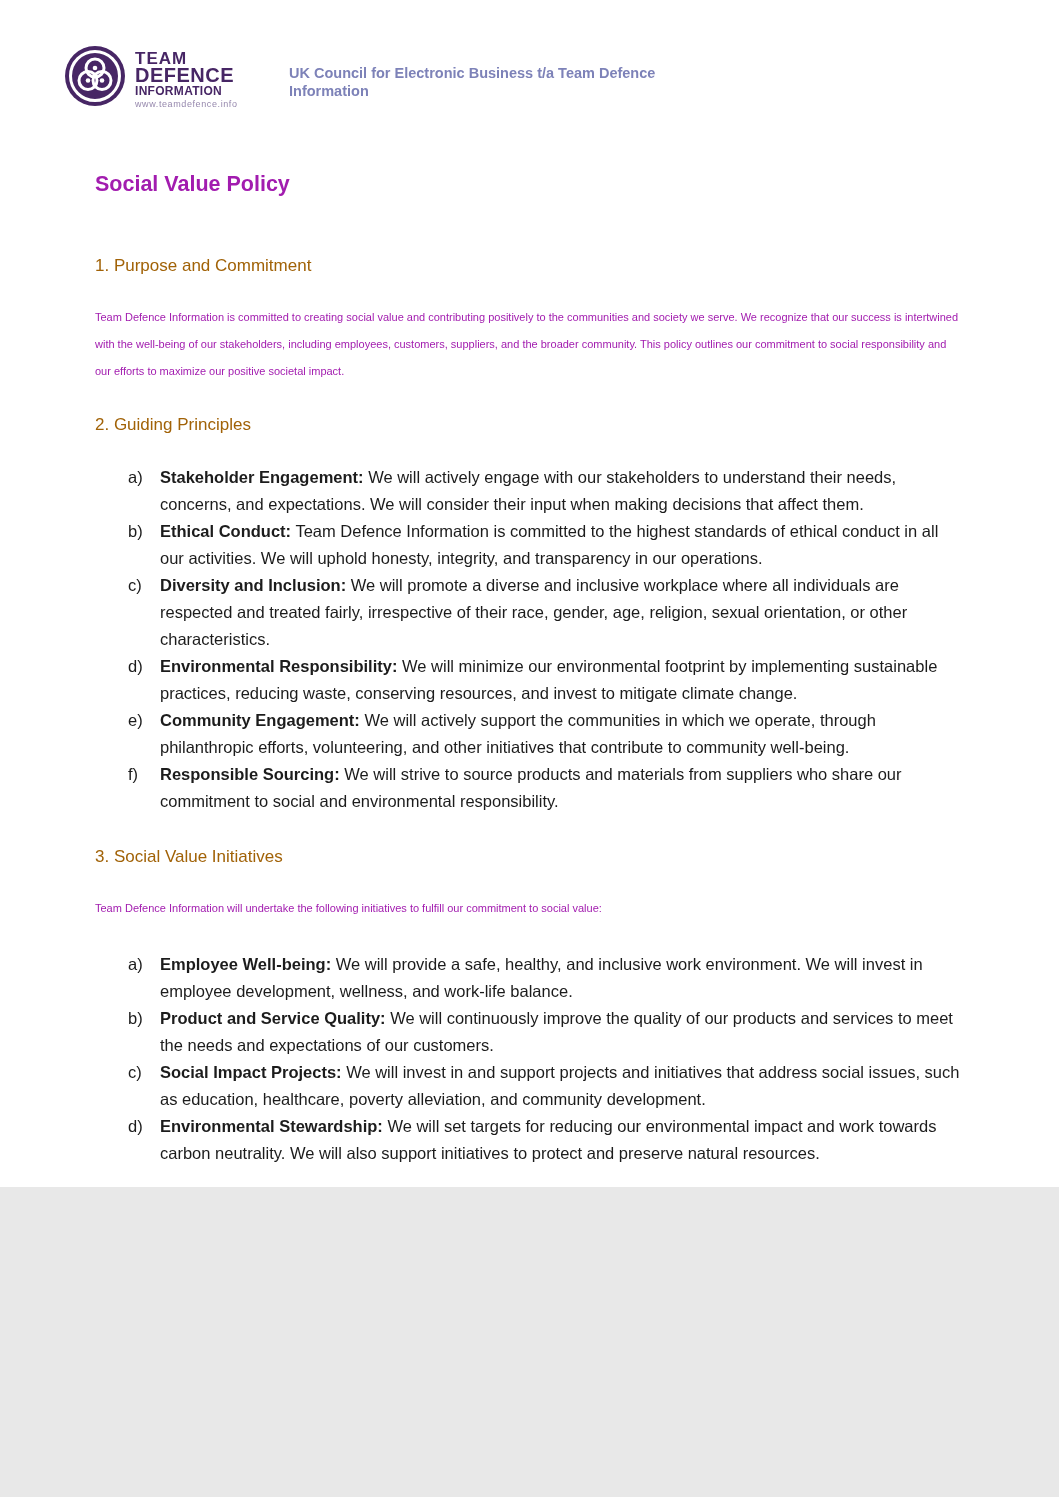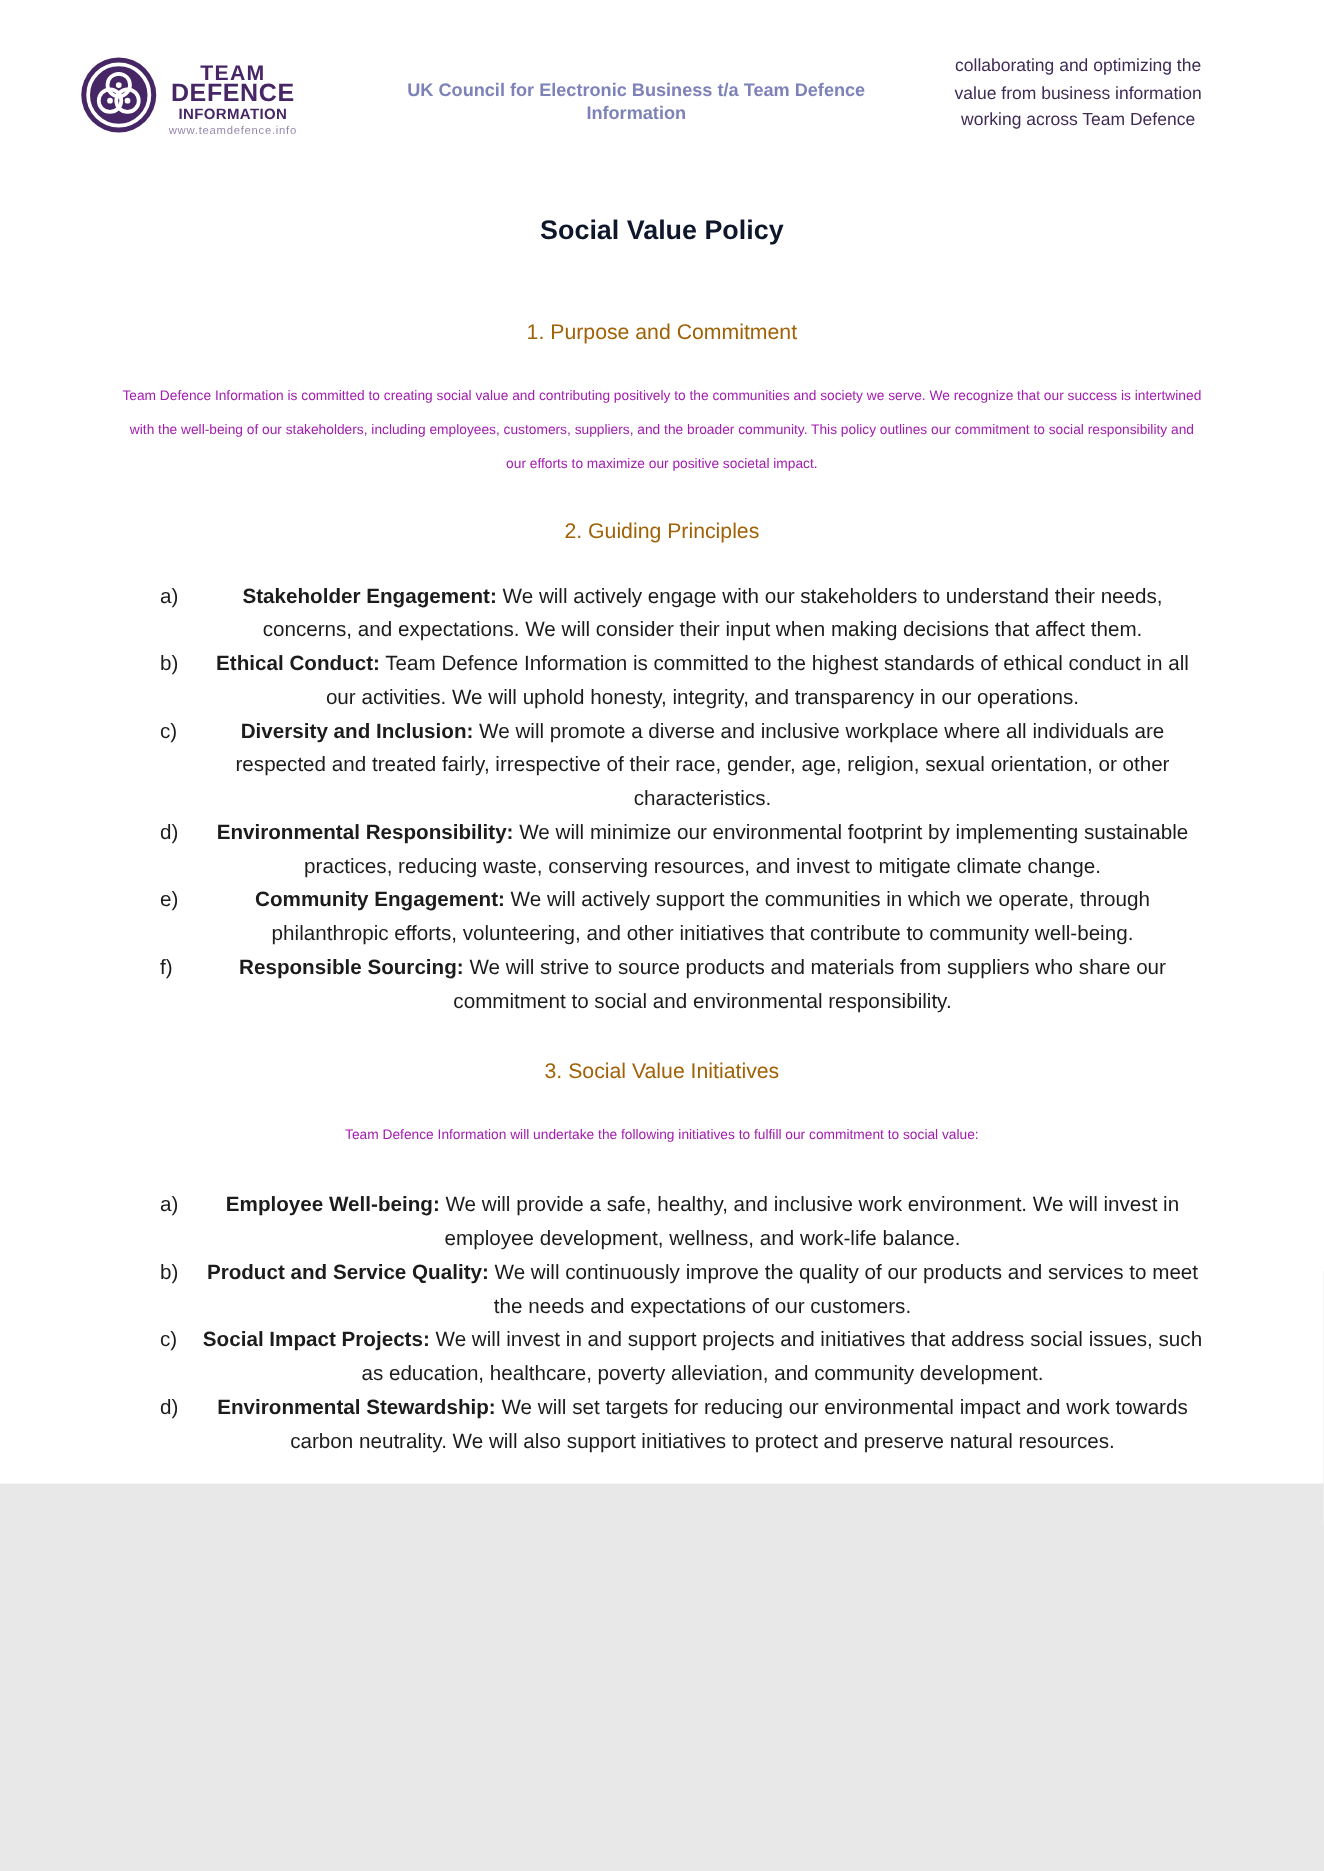--- a/index.html
+++ b/index.html
@@ -5,21 +5,20 @@
   * { margin:0; padding:0; box-sizing:border-box; }
   html,body { background:#e8e8e8; }
   .page {
     position:relative;
     width:1059px; height:1187px;
     margin:0 auto;
     background:#ffffff;
     font-family:"Liberation Sans", sans-serif;
     color:#1c1c1c;
     overflow:hidden;
-    text-align:center;
   }
 
   
   .hdr-logo { position:absolute; left:64px; top:45px; display:flex; align-items:flex-start; gap:9px; }
   .emblem { width:62px; height:62px; flex:0 0 auto; }
   .logo-text { padding-top:6px; }
   .logo-line1 { font-size:17px; font-weight:bold; color:#472665; line-height:16px; letter-spacing:1px; }
   .logo-line2 { font-size:20px; font-weight:bold; color:#472665; line-height:17px; letter-spacing:.5px; }
   .logo-line3 { font-size:12px; font-weight:bold; color:#472665; line-height:14px; letter-spacing:.3px; }
   .logo-site  { font-size:9px; color:#9688ad; line-height:12px; letter-spacing:.6px; }
@@ -28,21 +27,21 @@
     position:absolute; left:289px; top:64px; width:440px;
     font-size:14.5px; font-weight:bold; color:#7d82b8; line-height:18px;
   }
   .hdr-tagline {
     position:absolute; left:750px; top:42px; width:225px;
     font-size:14px; color:#3f2b55; line-height:21.5px;
   }
 
   
   .content { position:absolute; left:95px; top:0; width:869px; }
-  .doc-title { margin-top:172px; font-size:21.5px; line-height:25px; font-weight:bold; color:#0f172a; }
+  .doc-title { margin-top:172px; font-size:21.5px; line-height:25px; font-weight:bold; color:#a21caf; }
   .sec-heading { font-size:17px; line-height:21px; font-weight:normal; color:#a16207; }
   .h-s1 { margin-top:58px; }
   .h-s2 { margin-top:29px; }
   .h-s3 { margin-top:31px; }
   .para { margin-top:28px; font-size:11px; line-height:27px; color:#a21caf; }
   .plist { margin-top:29px; list-style:none; }
   .plist li { position:relative; padding-left:65px; font-size:16.5px; line-height:27px; }
   .plist .marker { position:absolute; left:33px; top:0; }
   .plist .lead { font-weight:bold; }
 
@@ -80,25 +79,20 @@
     <span class="logo-text">
       <div class="logo-line1">TEAM</div>
       <div class="logo-line2">DEFENCE</div>
       <div class="logo-line3">INFORMATION</div>
       <div class="logo-site">www.teamdefence.info</div>
     </span>
   </div>
 
   <div class="hdr-org">UK Council for Electronic Business t/a Team Defence Information</div>
 
-  <div class="hdr-tagline">
-    <div>collaborating and optimizing the</div>
-    <div>value from business information</div>
-    <div>working across Team Defence</div>
-  </div>
 
   <div class="content">
 
     <div class="doc-title">Social Value Policy</div>
 
     <div class="sec-heading h-s1">1. Purpose and Commitment</div>
     <p class="para">Team Defence Information is committed to creating social value and contributing positively to the communities and society we serve. We recognize that our success is intertwined with the well-being of our stakeholders, including employees, customers, suppliers, and the broader community. This policy outlines our commitment to social responsibility and our efforts to maximize our positive societal impact.</p>
 
     <div class="sec-heading h-s2">2. Guiding Principles</div>
     <ol class="plist">

